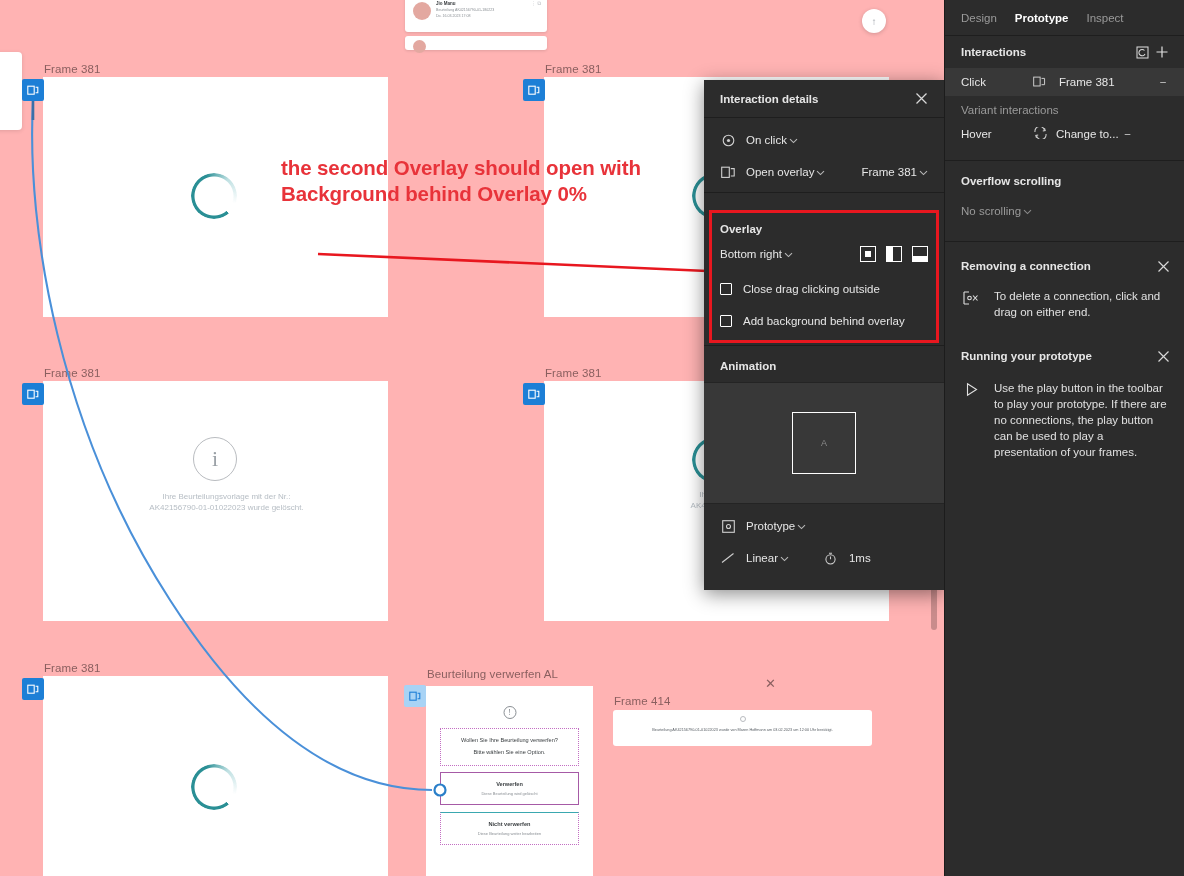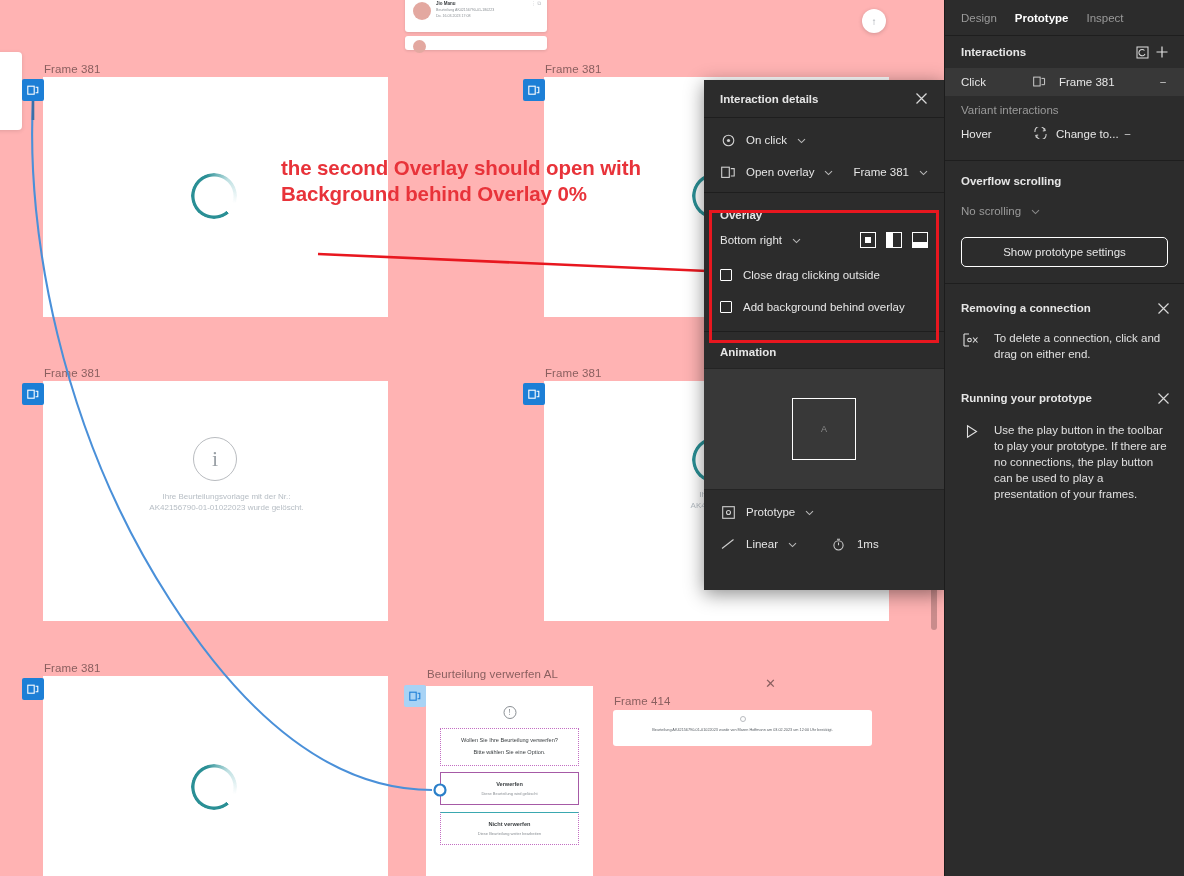--- a/index.html
+++ b/index.html
@@ -135,21 +135,21 @@
   }
   #details .hdr .title { font-weight: bold; font-size: 11.5px; flex: 1; }
   .x-btn { width:18px;height:18px;cursor:pointer;display:flex;align-items:center;justify-content:center; }
   #details .row {
     display: flex; align-items: center;
     height: 32px;
     padding: 0 16px;
     gap: 10px;
   }
   #details .ic { width: 16px; height: 16px; display:flex;align-items:center;justify-content:center;flex:0 0 16px; }
-  .dd { display:flex;align-items:center;gap:10px;cursor:pointer; }
+  .dd { display:flex;align-items:center;gap:2px;cursor:pointer; }
   .dd .cv { opacity:.85; }
   .sect-head { padding: 8px 16px 4px; font-weight: bold; font-size: 11.5px; }
   .chk {
     width: 12px; height: 12px;
     border: 1.4px solid #ffffff;
     background: transparent;
     border-radius: 1px;
     flex: 0 0 12px;
   }
   .chk-row { display:flex; align-items:center; gap:11px; height: 28px; padding: 0 16px; cursor:pointer; }
@@ -412,21 +412,21 @@
         <span class="cv">
           <svg width="9" height="6" viewBox="0 0 9 6">
               <path d="M1 1.2 L4.5 4.6 L8 1.2" stroke="#cfcfcf" stroke-width="1.1" fill="none"></path>
             </svg>
         </span>
       </div>
     </div>
 
     <div style="height:1px;background:#1e1e1e;margin-top:4px;"></div>
 
-    <div class="sect-head" style="margin-top:8px;">Overlay</div>
+    <div class="sect-head" style="margin-top:22px;">Overlay</div>
 
     <div class="row" style="height:30px;">
       <div class="dd">
         <span>Bottom right</span>
         <span class="cv">
           <svg width="9" height="6" viewBox="0 0 9 6">
               <path d="M1 1.2 L4.5 4.6 L8 1.2" stroke="#cfcfcf" stroke-width="1.1" fill="none"></path>
             </svg>
         </span>
       </div>
@@ -558,21 +558,20 @@
       <span class="dd muted">
         <span>No scrolling</span>
         <span class="cv">
           <svg width="9" height="6" viewBox="0 0 9 6">
               <path d="M1 1.2 L4.5 4.6 L8 1.2" stroke="#9a9a9a" stroke-width="1.1" fill="none"></path>
             </svg>
         </span>
       </span>
     </div>
 
-    <div id="show-proto">Show prototype settings</div>
 
     <div class="divider" style="margin-top:16px;"></div>
 
     <div class="tip-head" style="margin-top:10px;">
       <span>Removing a connection</span>
       <span class="sp"></span>
       <span class="x-btn">
         <svg width="13" height="13" viewBox="0 0 13 13">
             <path d="M1.5 1.5 L11.5 11.5 M11.5 1.5 L1.5 11.5" stroke="#d8d8d8" stroke-width="1.2"></path>
           </svg>

